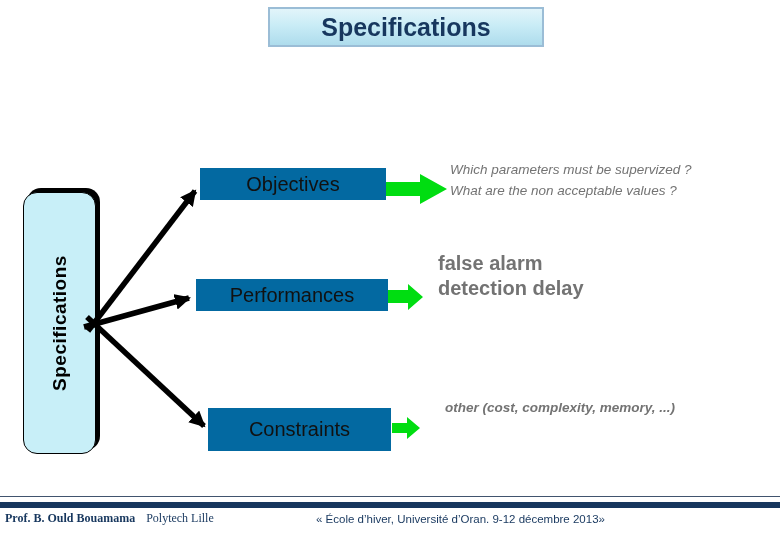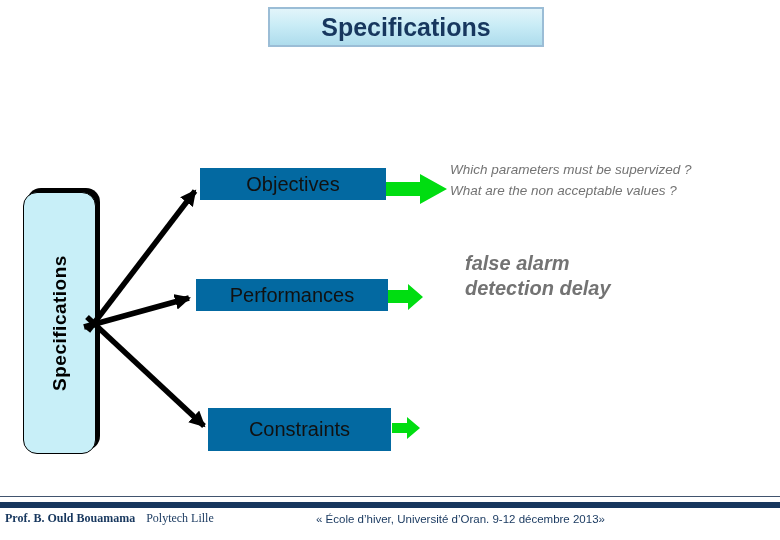--- a/index.html
+++ b/index.html
@@ -28,21 +28,21 @@
   .node{
     position:absolute;background:#0369a1;
     display:flex;align-items:center;justify-content:center;
     font-size:20px;color:#111;
   }
   .node.objectives{left:200px;top:168px;width:186px;height:32px;}
   .node.performances{left:196px;top:279px;width:192px;height:32px;}
   .node.constraints{left:208px;top:408px;width:183px;height:43px;}
   .ann{position:absolute;color:#737373;white-space:nowrap;}
   .ann.q1{left:450px;top:159px;font-size:13.5px;font-style:italic;line-height:21px;}
-  .ann.q2{left:438px;top:251px;font-size:20px;font-style:italic;font-weight:bold;line-height:24.5px;margin-left:27px;}
+  .ann.q2{left:438px;top:251px;font-size:20px;font-weight:bold;line-height:24.5px;}
   .ann.q3{left:445px;top:399px;font-size:13.5px;font-style:italic;font-weight:bold;line-height:17.5px;}
   .rule-thin{position:absolute;left:0;top:496px;width:780px;height:1px;background:#41536e;}
   .rule-thick{position:absolute;left:0;top:502px;width:780px;height:6px;background:#17375E;}
   .footer-left{
     position:absolute;left:5px;top:511px;color:#17375E;
     font-family:"Liberation Serif",serif;font-size:12px;
   }
   .footer-left .author{font-weight:bold;margin-right:8px;}
   .footer-right{
     position:absolute;left:316px;top:513px;color:#17375E;font-size:11.5px;
@@ -87,20 +87,21 @@
 
   <div class="ann q1">
     <div>Which parameters must be supervized ?</div>
     <div>What are the non acceptable values ?</div>
   </div>
   <div class="ann q2">
     <div>false alarm</div>
     <div>detection delay</div>
   </div>
   <div class="ann q3">
+    <div>other (cost, complexity, memory, ...)</div>
   </div>
 
   <div class="rule-thin"></div>
   <div class="rule-thick"></div>
 
   <div class="footer-left">
     <span class="author">Prof. B. Ould Bouamama</span>
     <span class="inst">Polytech Lille</span>
   </div>
   <div class="footer-right">«  École d’hiver, Université d’Oran.  9-12 décembre 2013»</div>

